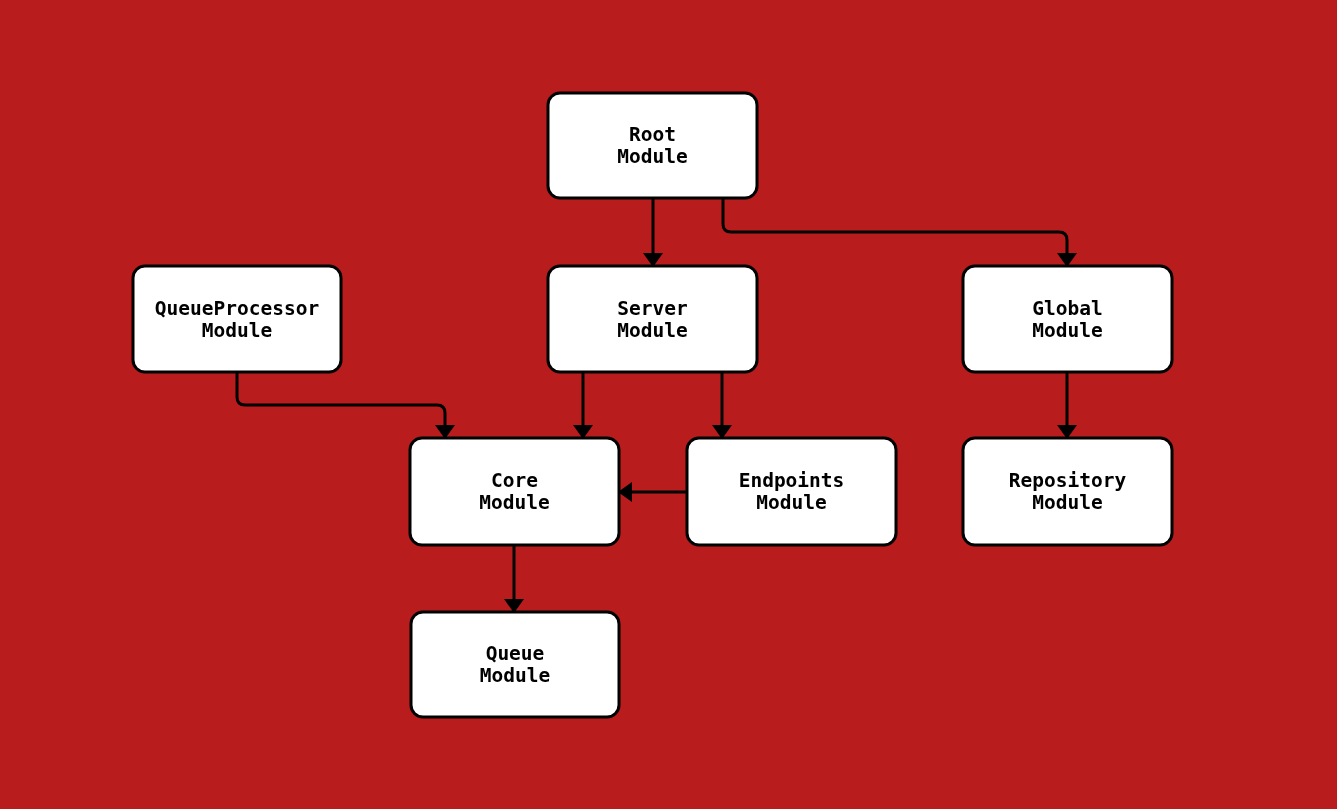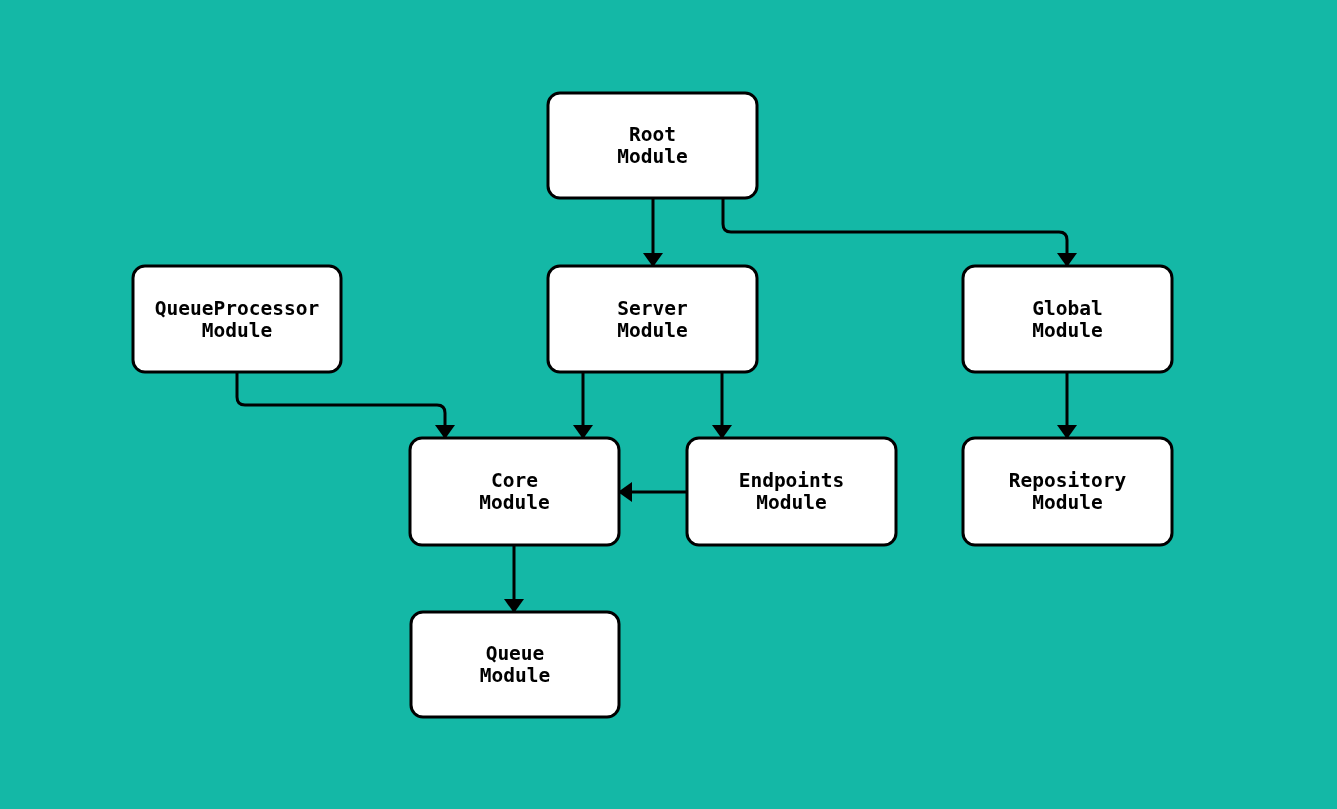--- a/index.html
+++ b/index.html
@@ -4,21 +4,21 @@
 <style>
   html, body {
     margin: 0;
     padding: 0;
     background: #ffffff;
   }
   #stage {
     position: relative;
     width: 1337px;
     height: 809px;
-    background: #14b8a6;
+    background: #b91c1c;
     overflow: hidden;
   }
   svg text {
     font-family: "DejaVu Sans Mono", "Liberation Mono", monospace;
     font-weight: bold;
     font-size: 19.5px;
   }
 </style>
 </head>
 <body>

